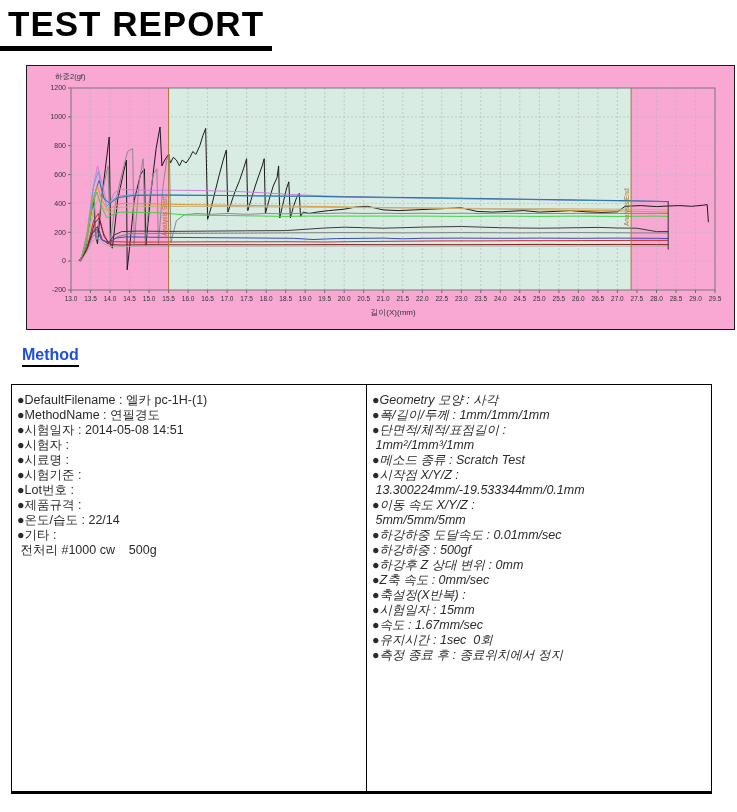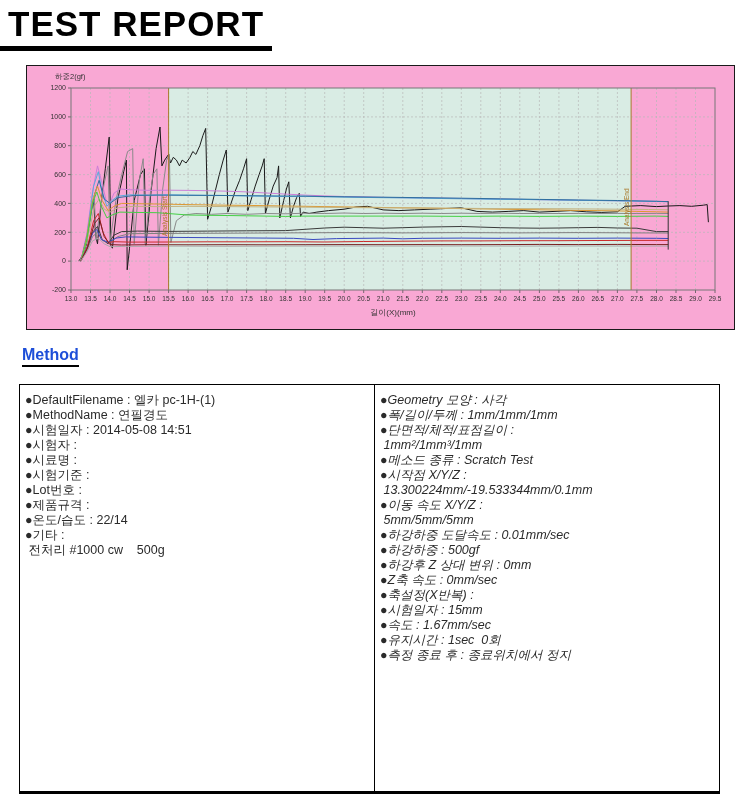--- a/index.html
+++ b/index.html
@@ -15,21 +15,21 @@
   }
   .chart-box{
     position:absolute;left:14px;top:65px;width:707px;height:263px;
     border:1px solid #1a1a1a;background:#f9a8d4;margin-left:12px;
   }
   .method-heading{
     position:absolute;left:22px;top:346px;font-size:16px;font-weight:700;
     color:#1d4ed8;border-bottom:2px solid #000;padding-bottom:1px;display:inline-block;
   }
   .method-table{
-    position:absolute;left:19px;top:384px;width:699px;height:406px;
+    position:absolute;left:11px;top:384px;width:699px;height:406px;
     border:1px solid #000;border-bottom-width:3px;display:flex;background:#fff;
   }
   .method-col{
     padding:8px 5px 0 5px;font-size:12.5px;line-height:15px;color:#2a2a2a;
     box-sizing:border-box;overflow:hidden;
   }
   .method-col.left{width:355px;border-right:1px solid #000;}
   .method-col.right{flex:1;font-style:italic;}
   .mline{white-space:pre-wrap;}
   svg text{font-family:"Liberation Sans",sans-serif;}

